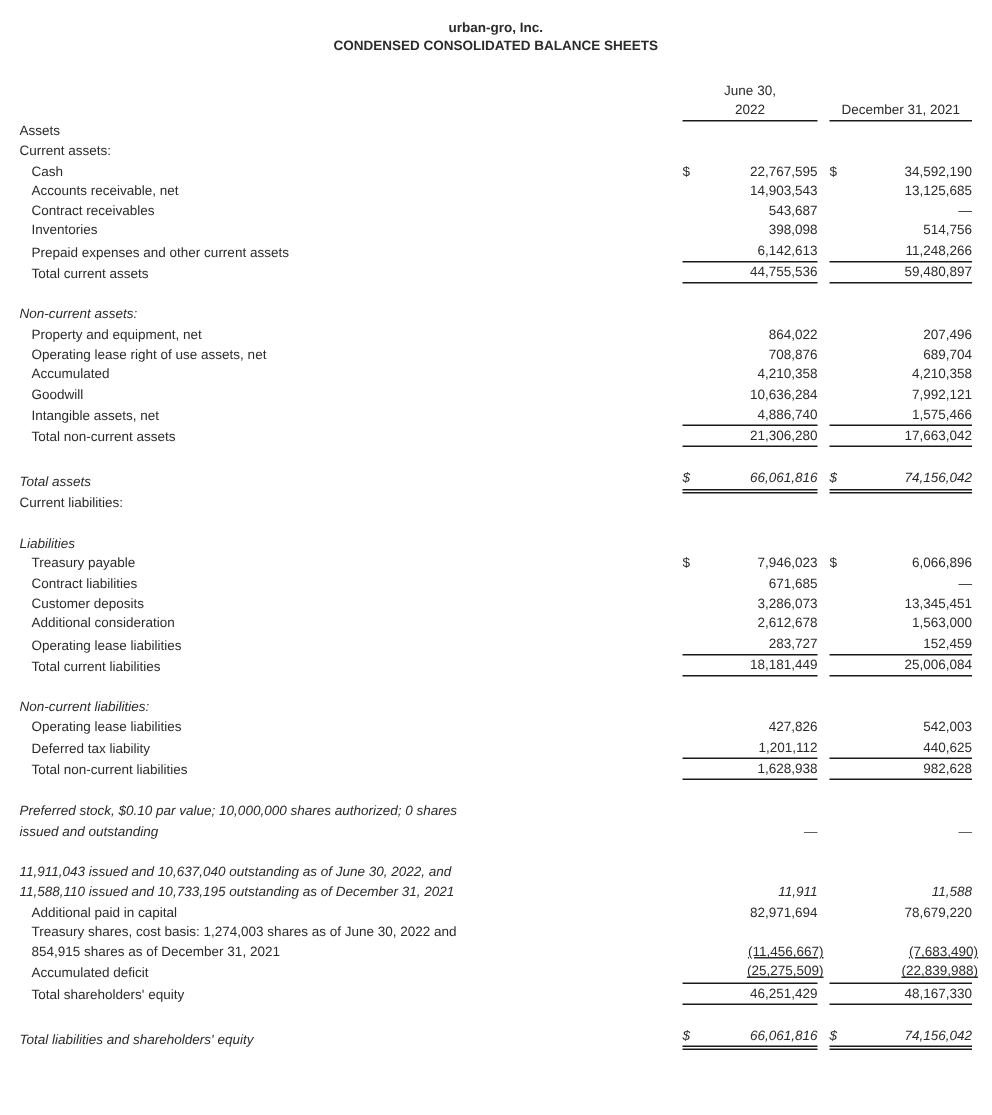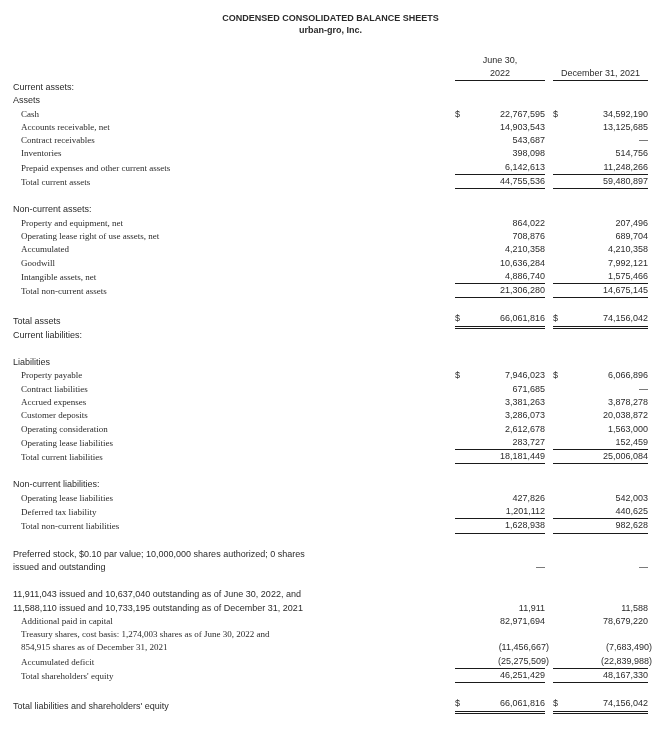--- a/index.html
+++ b/index.html
@@ -8,74 +8,74 @@
     font-family: "Liberation Sans", sans-serif;
     color: #2b2b2b;
     overflow: hidden;
   }
   .sheet { padding: 12px 13px 0 13px; font-size: 9px; line-height: 13.3px; }
   .titleblock { text-align: center; font-weight: bold; }
   .titleblock div { line-height: 12px; }
 
   .row { display: flex; align-items: flex-end; }
   .label { flex: 1 1 auto; padding-right: 6px; }
-  .ind1 { padding-left: 8px; font-family: Liberation Serif, serif; }
+  .ind1 { padding-left: 8px; }
 
   .grp {
     display: flex; justify-content: space-between; align-items: flex-end;
     flex: 0 0 auto;
   }
   .g1 { width: 90px; }
   .g2 { width: 95px; margin-left: 8px; }
 
   .u-s { border-bottom: 1px solid #1a1a1a; }
   .u-d { border-bottom: 3px double #1a1a1a; }
 
-  .mt { margin-top: 14px; }
-
-  .neg { margin-right: -4px; }
+  .mt { margin-top: 14px; font-style: italic; }
+
+  .neg { margin-right: -4px; text-decoration: underline; }
 
   .hdrblock { margin-top: 18px; }
   .hdrcell { display: block; text-align: center; }
   .hdrcell div { line-height: 13px; }
 </style>
 </head>
 <body>
 
 <div class="sheet">
 
   <div class="titleblock">
+    <div>urban-gro, Inc.</div>
     <div>CONDENSED CONSOLIDATED BALANCE SHEETS</div>
-    <div>urban-gro, Inc.</div>
   </div>
 
   <div class="row hdrblock">
     <div class="label"></div>
     <div class="grp g1 u-s hdrcell">
       <div>June 30,</div>
       <div>2022</div>
     </div>
     <div class="grp g2 u-s hdrcell">
       <div>&nbsp;</div>
       <div>December 31, 2021</div>
     </div>
   </div>
 
   <div id="rows">
       <div class="row">
         <div class="label">
+          <div>Assets</div>
+        </div>
+      </div>
+      <div class="row">
+        <div class="label">
           <div>Current assets:</div>
         </div>
       </div>
       <div class="row">
-        <div class="label">
-          <div>Assets</div>
-        </div>
-      </div>
-      <div class="row">
         <div class="label ind1">
           <div>Cash</div>
         </div>
         <div class="grp g1">
           <span>$</span>
           <span>22,767,595</span>
         </div>
         <div class="grp g2">
           <span>$</span>
           <span>34,592,190</span>
@@ -219,21 +219,21 @@
       <div class="row">
         <div class="label ind1">
           <div>Total non-current assets</div>
         </div>
         <div class="grp g1 u-s">
           <span>&nbsp;</span>
           <span>21,306,280</span>
         </div>
         <div class="grp g2 u-s">
           <span>&nbsp;</span>
-          <span>14,675,145</span>
+          <span>17,663,042</span>
         </div>
       </div>
       <div class="row mt">
         <div class="label">
           <div>Total assets</div>
         </div>
         <div class="grp g1 u-d">
           <span>$</span>
           <span>66,061,816</span>
         </div>
@@ -247,21 +247,21 @@
           <div>Current liabilities:</div>
         </div>
       </div>
       <div class="row mt">
         <div class="label">
           <div>Liabilities</div>
         </div>
       </div>
       <div class="row">
         <div class="label ind1">
-          <div>Property payable</div>
+          <div>Treasury payable</div>
         </div>
         <div class="grp g1">
           <span>$</span>
           <span>7,946,023</span>
         </div>
         <div class="grp g2">
           <span>$</span>
           <span>6,066,896</span>
         </div>
       </div>
@@ -273,47 +273,34 @@
           <span>&nbsp;</span>
           <span>671,685</span>
         </div>
         <div class="grp g2">
           <span>&nbsp;</span>
           <span>—</span>
         </div>
       </div>
       <div class="row">
         <div class="label ind1">
-          <div>Accrued expenses</div>
-        </div>
-        <div class="grp g1">
-          <span>&nbsp;</span>
-          <span>3,381,263</span>
-        </div>
-        <div class="grp g2">
-          <span>&nbsp;</span>
-          <span>3,878,278</span>
-        </div>
-      </div>
-      <div class="row">
-        <div class="label ind1">
           <div>Customer deposits</div>
         </div>
         <div class="grp g1">
           <span>&nbsp;</span>
           <span>3,286,073</span>
         </div>
         <div class="grp g2">
           <span>&nbsp;</span>
-          <span>20,038,872</span>
-        </div>
-      </div>
-      <div class="row">
-        <div class="label ind1">
-          <div>Operating consideration</div>
+          <span>13,345,451</span>
+        </div>
+      </div>
+      <div class="row">
+        <div class="label ind1">
+          <div>Additional consideration</div>
         </div>
         <div class="grp g1">
           <span>&nbsp;</span>
           <span>2,612,678</span>
         </div>
         <div class="grp g2">
           <span>&nbsp;</span>
           <span>1,563,000</span>
         </div>
       </div>

